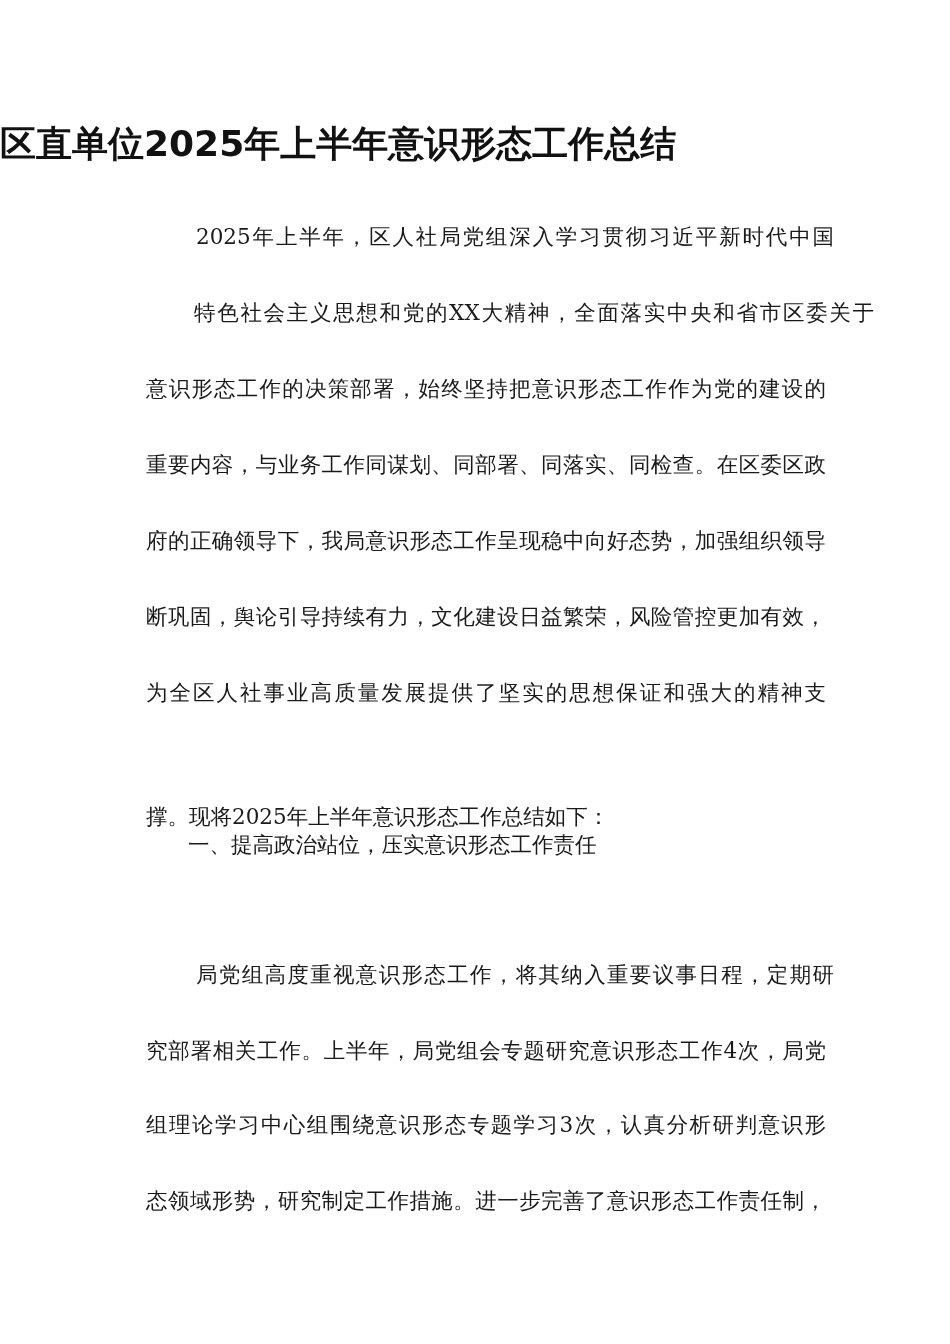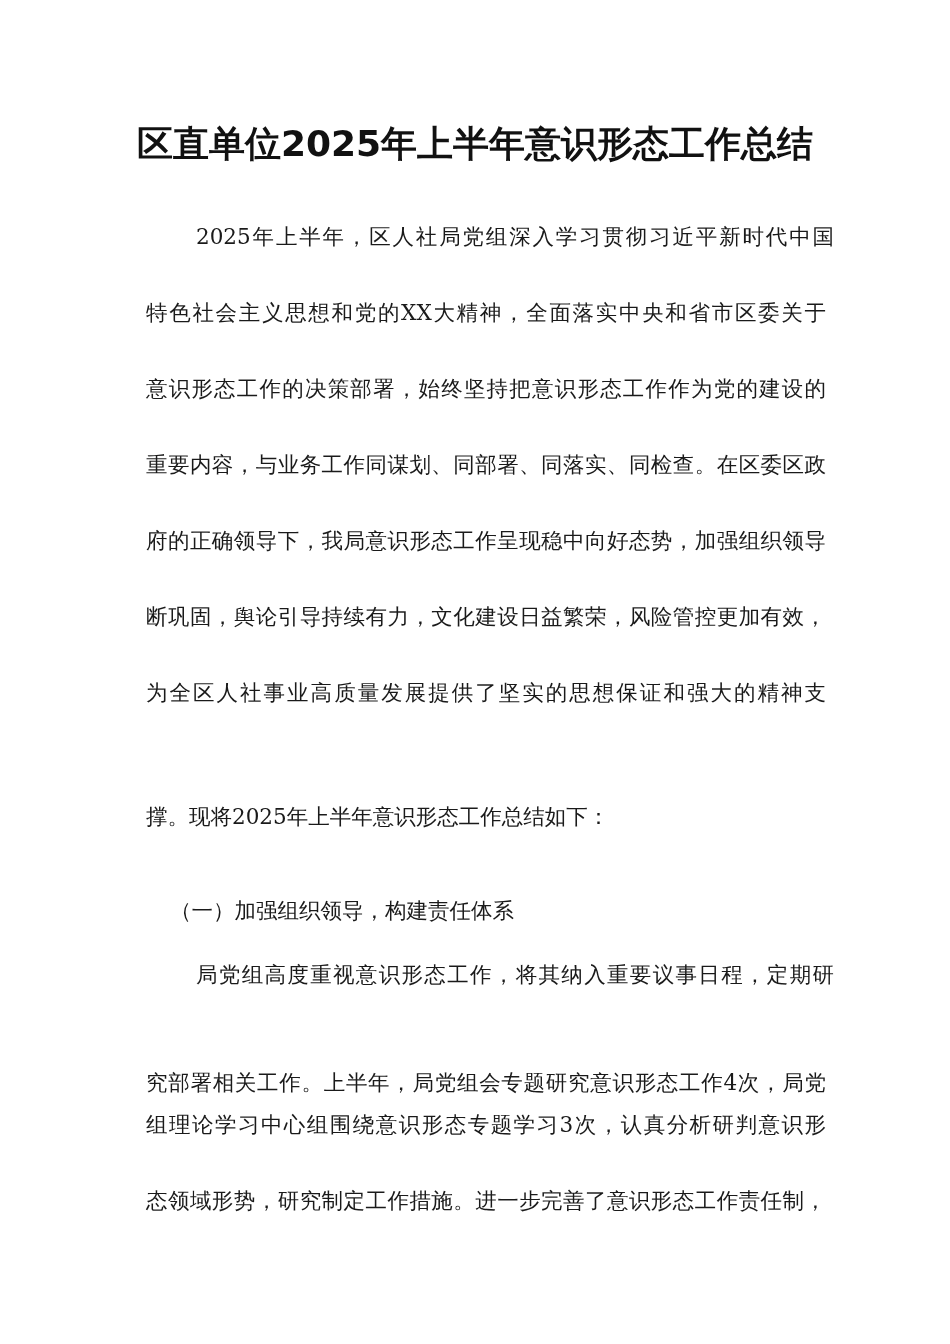--- a/index.html
+++ b/index.html
@@ -20,21 +20,20 @@
     left: 0; top: 0;
     width: 950px;
     height: 1344px;
     background: #ffffff;
   }
   .title {
     position: absolute;
     left: 0;
     top: 118px;
     width: 950px;
-    text-align: center;
     font-family: "DejaVu Sans", "Liberation Sans", sans-serif;
     font-weight: bold;
     font-size: 36px;
     line-height: 52px;
     letter-spacing: 0px;
     color: #111;
   }
   .line {
     position: absolute;
     left: 146px;
@@ -56,32 +55,32 @@
 </style>
 </head>
 <body>
 
 <div class="page">
 
   <div class="title">区直单位2025年上半年意识形态工作总结</div>
 
   <div>
     <div class="line indent" style="top:222px;">2025年上半年，区人社局党组深入学习贯彻习近平新时代中国</div>
-    <div class="line" style="top:298px;">特色社会主义思想和党的XX大精神，全面落实中央和省市区委关于</div>
+    <div class="line" style="top:298px;margin-left:48px;">特色社会主义思想和党的XX大精神，全面落实中央和省市区委关于</div>
     <div class="line" style="top:374px;">意识形态工作的决策部署，始终坚持把意识形态工作作为党的建设的</div>
     <div class="line" style="top:450px;">重要内容，与业务工作同谋划、同部署、同落实、同检查。在区委区政</div>
     <div class="line" style="top:526px;">府的正确领导下，我局意识形态工作呈现稳中向好态势，加强组织领导</div>
     <div class="line" style="top:602px;">断巩固，舆论引导持续有力，文化建设日益繁荣，风险管控更加有效，</div>
     <div class="line" style="top:678px;">为全区人社事业高质量发展提供了坚实的思想保证和强大的精神支</div>
     <div class="line last" style="top:754px; width:auto;">撑。现将2025年上半年意识形态工作总结如下：</div>
   </div>
 
+  <div class="line heading" style="top:830px;">一、提高政治站位，压实意识形态工作责任</div>
 
-  <div class="line subheading" style="top:896px;">（一）加强组织领导，构建责任体系</div>
 
   <div>
     <div class="line indent" style="top:960px;">局党组高度重视意识形态工作，将其纳入重要议事日程，定期研</div>
-    <div class="line" style="top:1036px;margin-top:32px;">究部署相关工作。上半年，局党组会专题研究意识形态工作4次，局党</div>
+    <div class="line" style="top:1036px;">究部署相关工作。上半年，局党组会专题研究意识形态工作4次，局党</div>
     <div class="line" style="top:1110px;">组理论学习中心组围绕意识形态专题学习3次，认真分析研判意识形</div>
     <div class="line" style="top:1186px;">态领域形势，研究制定工作措施。进一步完善了意识形态工作责任制，</div>
   </div>
 
 </div>
 
 </body></html>

